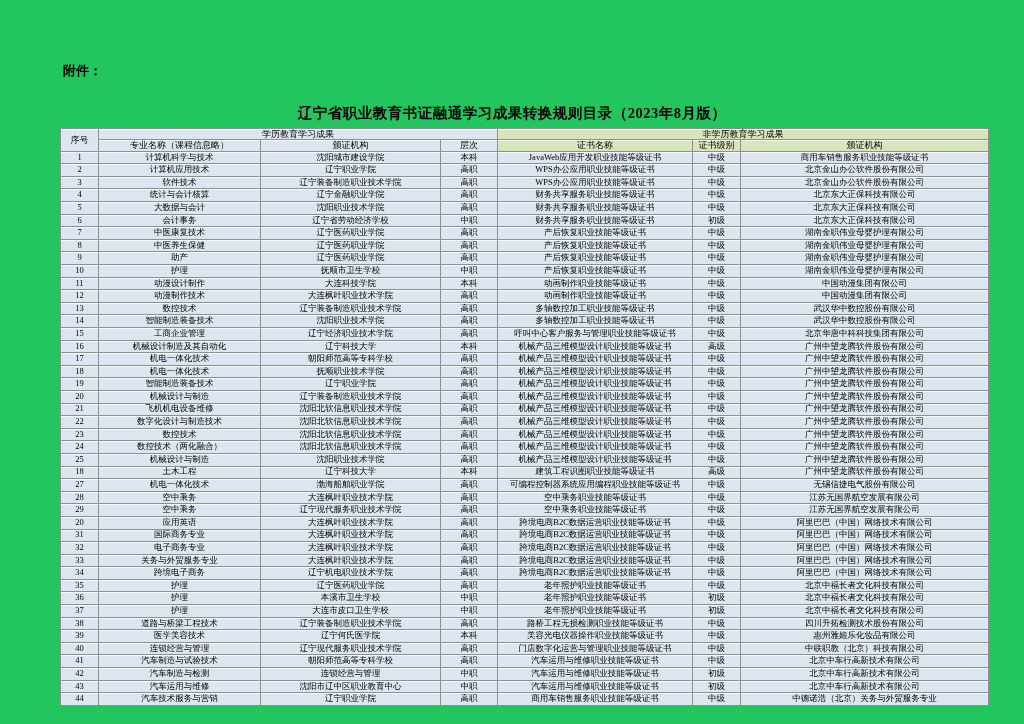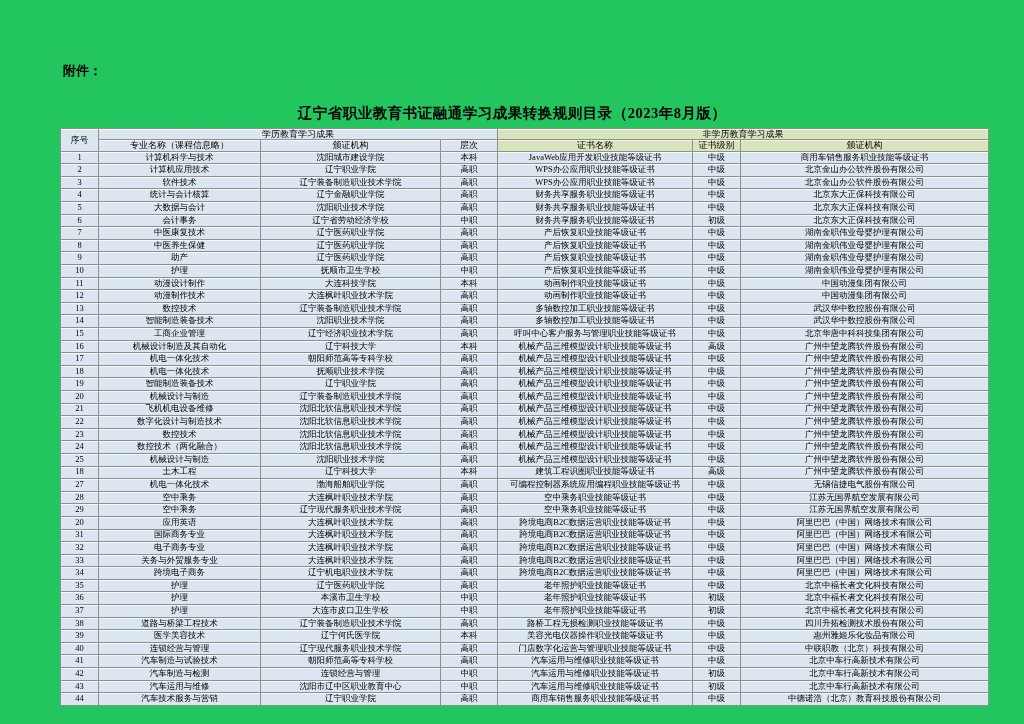--- a/index.html
+++ b/index.html
@@ -465,18 +465,18 @@
           <td>初级</td>
           <td>北京中车行高新技术有限公司</td>
         </tr>
         <tr>
           <td>44</td>
           <td>汽车技术服务与营销</td>
           <td>辽宁职业学院</td>
           <td>高职</td>
           <td>商用车销售服务职业技能等级证书</td>
           <td>中级</td>
-          <td>中德诺浩（北京）教育科技股份有限公司</td>
+          <td>中德诺浩（北京）关务与外贸服务专业</td>
         </tr>
       </tbody>
   </table>
 
 </div>
 
 </body></html>

